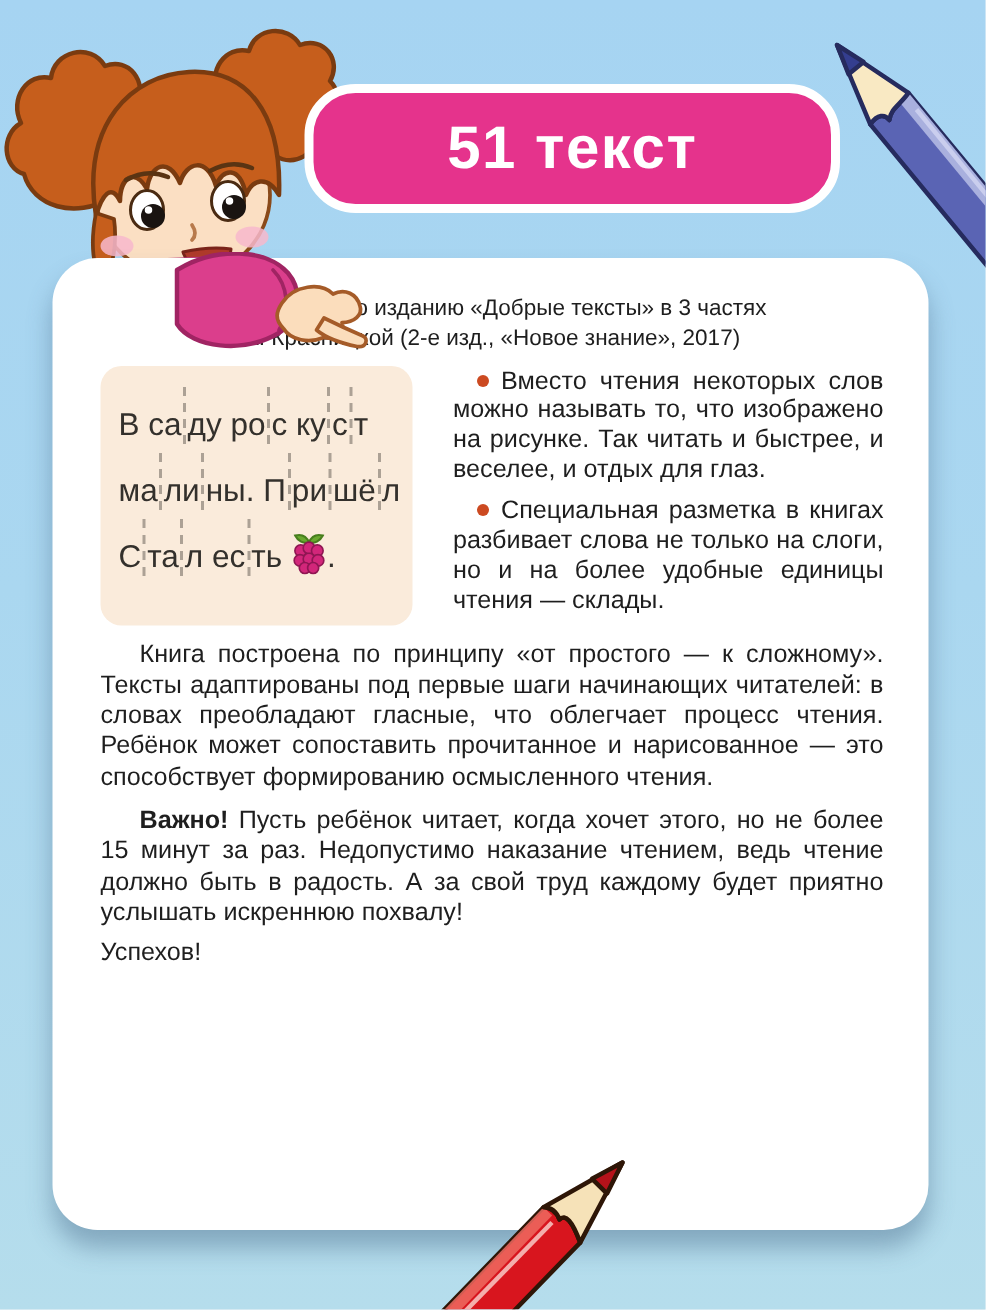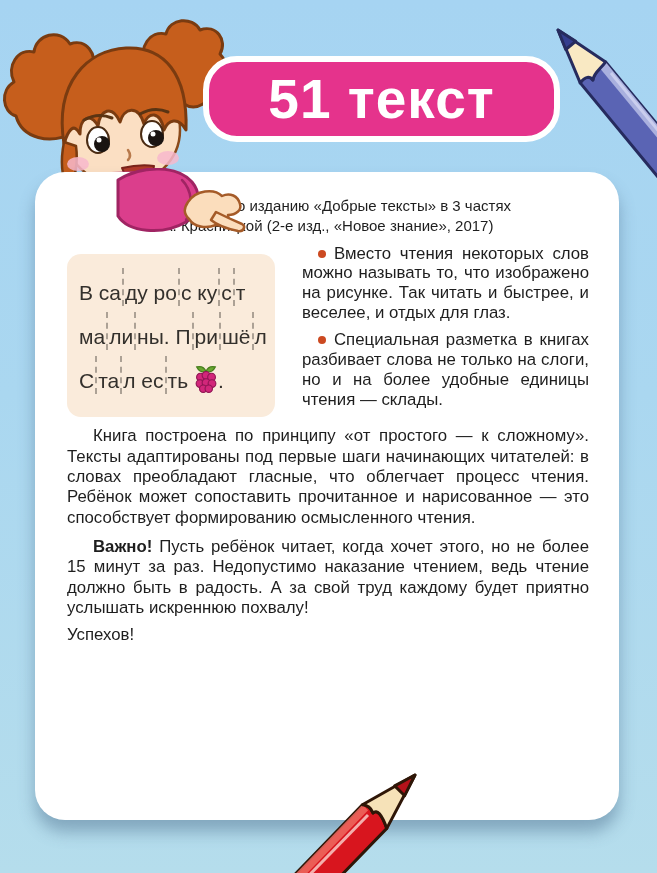--- a/index.html
+++ b/index.html
@@ -17,34 +17,34 @@
   svg{display:block;}
 
   .girl{position:absolute;left:0;top:10px;width:252px;height:235px;z-index:1;}
   .hand{position:absolute;left:116px;top:168px;width:132px;height:72px;z-index:4;}
   .pencil-blue{position:absolute;left:520px;top:0;width:160px;height:240px;z-index:3;}
   .pencil-red{position:absolute;left:240px;top:735px;width:210px;height:138px;z-index:5;}
 
   .badge{position:absolute;left:203px;top:56px;width:357px;height:86px;box-sizing:border-box;
          background:var(--badge-bg);border:6px solid #fff;border-radius:34px;z-index:2;
          display:flex;align-items:center;justify-content:center;}
-  .badge span{color:var(--badge-text);font-size:55px;font-weight:bold;letter-spacing:1px;}
+  .badge span{color:var(--badge-text);font-size:40px;font-weight:bold;letter-spacing:1px;}
 
   .card{position:absolute;left:35px;top:172px;width:584px;height:648px;box-sizing:border-box;
         background:var(--card-bg);border-radius:30px;z-index:2;
         box-shadow:0 12px 16px rgba(70,105,135,.45);
         padding:24px 30px 0 32px;color:var(--text-color);}
   .note{text-align:center;font-size:15px;line-height:1.35;margin:0;}
   .heading{text-align:center;font-size:17.5px;font-weight:bold;color:var(--heading-color);margin:27px 0 0;}
   .para{font-size:16.8px;line-height:1.21;text-align:justify;text-indent:26px;margin:9px 0 0;}
   .closing{font-size:16.8px;margin:7px 2px 0 0;}
 
   .columns{display:flex;margin-top:7px;}
   .reading-box{flex:none;width:208px;box-sizing:border-box;background:var(--box-bg);
-               border-radius:14px;padding:8px 12px 12px;color:#33302c;margin-top:10px;}
+               border-radius:14px;padding:8px 12px 12px;color:#33302c;}
   .rb-line{font-size:21px;white-space:nowrap;margin-top:6px;}
   .syl{display:inline-block;width:0;border-left:2px dashed var(--divider-color);
        height:38px;vertical-align:-6px;margin:0 1px;}
   .bear{display:inline-block;width:62px;height:44px;vertical-align:-12px;margin-right:4px;}
   .berry{display:inline-block;width:24px;height:28px;vertical-align:-5px;margin-left:6px;}
 
   .bullets{flex:1;padding-left:27px;}
   .bullet{font-size:16.8px;line-height:1.19;text-align:justify;text-indent:16px;margin:0 0 7px;}
   .dot{display:inline-block;width:8px;height:8px;border-radius:50%;
        background:var(--bullet-color);margin-right:8px;vertical-align:1px;}

